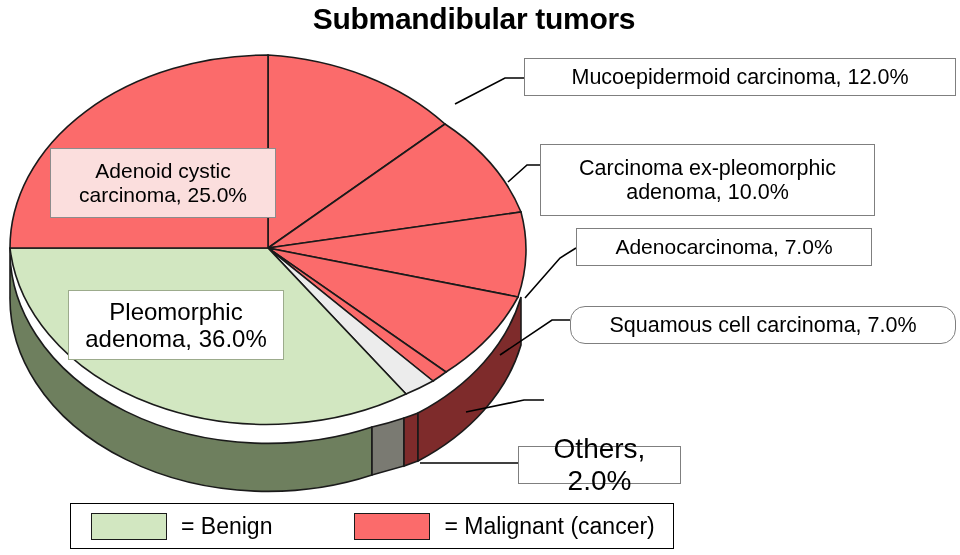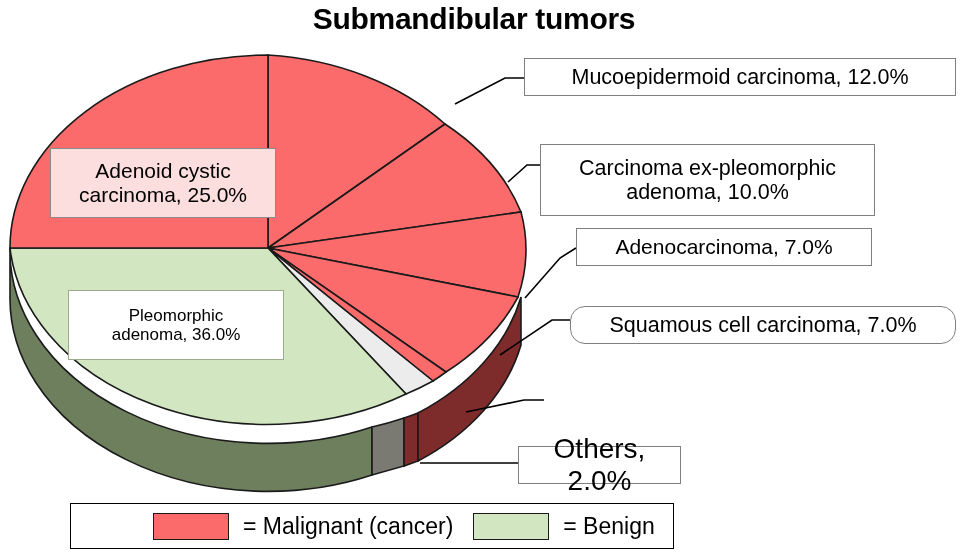--- a/index.html
+++ b/index.html
@@ -47,21 +47,21 @@
   
   #lbl-adenoid-cystic{
     left:50px;top:127px;width:226px;height:70px;
     background:#fbdedd;border-color:#8c8c8c;
     font-size:21px;
     margin-top:21px;
   }
   #lbl-pleomorphic{
     left:68px;top:290px;width:216px;height:70px;
     background:#ffffff;border-color:#9cab8c;
-    font-size:17px;
+    font-size:24px;
   }
 
   
   #legend{
     position:absolute;left:70px;top:503px;width:604px;height:46px;
     box-sizing:border-box;
     border:1.6px solid #000;
     background:#fff;
     display:flex;align-items:center;
   }
@@ -172,23 +172,23 @@
 
   <div class="lbl" id="lbl-others">Others, 2.0%</div>
 
   <div class="lbl" id="lbl-adenoid-cystic" style="background: rgb(251, 222, 221);">Adenoid cystic
 carcinoma, 25.0%</div>
 
   <div class="lbl" id="lbl-pleomorphic">Pleomorphic
 adenoma, 36.0%</div>
 
   <div id="legend">
+    <div class="legend-entry" id="legend-benign">
+      <span class="swatch" id="swatch-benign" style="background: rgb(210, 231, 193);"></span>
+      <span class="legend-text">= Benign</span>
+    </div>
     <div class="legend-entry" id="legend-malignant">
       <span class="swatch" id="swatch-malignant" style="background: rgb(251, 107, 107);"></span>
       <span class="legend-text">= Malignant (cancer)</span>
-    </div>
-    <div class="legend-entry" id="legend-benign">
-      <span class="swatch" id="swatch-benign" style="background: rgb(210, 231, 193);"></span>
-      <span class="legend-text">= Benign</span>
     </div>
   </div>
 
 </div>
 
 </body></html>

